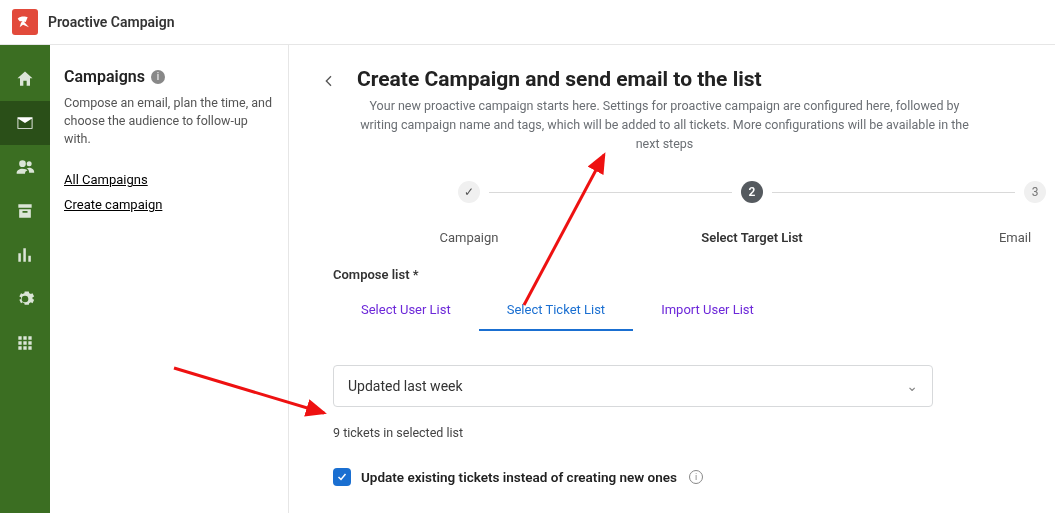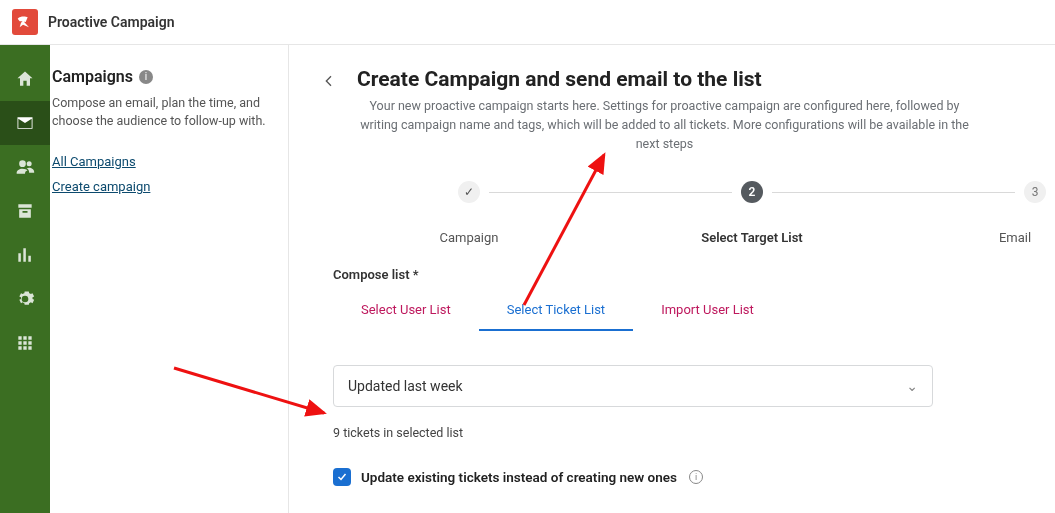--- a/index.html
+++ b/index.html
@@ -6,43 +6,43 @@
   html, body { width: 1055px; height: 513px; overflow: hidden; background: #fff; }
   .topbar { height: 45px; display: flex; align-items: center; padding: 0 12px; border-bottom: 1px solid #e6e6e6; }
   .logo { width: 26px; height: 26px; background: #e24a3b; border-radius: 3px; display:flex; align-items:center; justify-content:center; margin-right: 10px; }
   .logo svg { fill: #fff; }
   .app-title { font-size: 14px; color: #333; font-weight: 600; }
   .body { display: flex; height: calc(100% - 45px); }
   .nav-rail { width: 50px; background: #3b6e22; display: flex; flex-direction: column; align-items: center; padding-top: 12px; }
   .nav-item { width: 50px; height: 44px; display: flex; align-items: center; justify-content: center; color: rgba(255,255,255,0.82); cursor: pointer; }
   .nav-item.active { background: rgba(0,0,0,0.28); color: #fff; }
   .nav-item svg { width: 20px; height: 20px; fill: currentColor; }
-  .side-panel { width: 245px; border-right: 1px solid #e6e6e6; padding: 22px 2px; background: #fff; }
+  .side-panel { width: 245px; border-right: 1px solid #e6e6e6; padding: 22px 14px; background: #fff; }
   .side-title-row { display: flex; align-items: center; gap: 6px; margin-bottom: 8px; }
   .side-title { font-size: 16px; font-weight: 600; color: #222; }
   .info-badge { width: 14px; height: 14px; border-radius: 50%; background: #888; color: #fff; font-size: 10px; display:flex; align-items:center; justify-content:center; }
   .side-desc { font-size: 12.5px; color: #555; line-height: 1.45; margin-bottom: 24px; }
-  .side-link { display: block; font-size: 13px; color: #0c4a6e; text-decoration: underline; margin-bottom: 10px; cursor: pointer; }
+  .side-link { display: block; font-size: 13px; color: #000000; text-decoration: underline; margin-bottom: 10px; cursor: pointer; }
   .main { flex: 1; padding: 22px 0 8px 30px; position: relative; }
   .header-row { display: flex; align-items: flex-start; gap: 18px; margin-bottom: 28px; }
   .back-chevron { width: 20px; height: 20px; margin-top: 4px; cursor: pointer; display:flex; align-items:center; justify-content:center; }
   .back-chevron svg { stroke: #555; fill:none; }
   .page-title { font-size: 21px; font-weight: 700; color: #222; margin-bottom: 6px; }
   .page-desc { font-size: 12.5px; color: #6b6f74; max-width: 615px; line-height: 1.5; text-align: center; }
   .stepper { display: flex; align-items: center; margin: 0 0 16px 10px; position: relative; }
   .step-seg { display:flex; flex-direction:column; align-items:center; }
   .step-circ { width: 22px; height: 22px; border-radius: 50%; display:flex; align-items:center; justify-content:center; font-size: 12px; }
   .step-circ.done { background: #f0f0f0; color: #555; }
   .step-circ.active { background: #555a5f; color: #fff; font-weight: 600; }
   .step-circ.future { background: #f0f0f0; color: #777; }
   .step-line { height: 1px; background: #d9d9d9; }
   .step-label { font-size: 13px; color: #555; margin-top: 11px; }
   .section-label { font-size: 13px; color: #333; font-weight: 600; margin: 0 0 10px 14px; }
   .tabstrip { display:flex; gap: 0; margin-left: 14px; }
-  .tab { padding: 10px 28px 12px; font-size: 13px; color: #be185d; cursor: pointer; border-bottom: 2px solid transparent; }
+  .tab { padding: 10px 28px 12px; font-size: 13px; color: #6d28d9; cursor: pointer; border-bottom: 2px solid transparent; }
   .tab.active { color: #1a6fd1; border-bottom-color: #1a6fd1; }
   .select-box { margin: 34px 0 0 14px; width: 600px; height: 42px; border: 1px solid #d7d9db; border-radius: 4px; display:flex; align-items:center; padding: 0 14px; font-size: 14px; color: #333; cursor: pointer; position: relative; }
   .select-box .chev { position: absolute; right: 14px; color: #888; }
   .hint { font-size: 12.5px; color: #444; margin: 18px 0 8px 14px; }
   .chk-row { display: flex; align-items: center; gap: 10px; margin: 28px 0 0 14px; }
   .chk { width: 18px; height: 18px; border-radius: 4px; background: #1a6fd1; display:flex; align-items:center; justify-content:center; cursor:pointer; }
   .chk svg { stroke: #fff; fill:none; }
   .chk-label { font-size: 13.5px; color: #222; font-weight: 600; }
   .info-ic { width: 14px; height: 14px; border-radius: 50%; border: 1px solid #888; color: #888; font-size: 9px; display:flex; align-items:center; justify-content:center; margin-left: 2px; cursor: default; }
   .arrow { position: absolute; pointer-events: none; }

